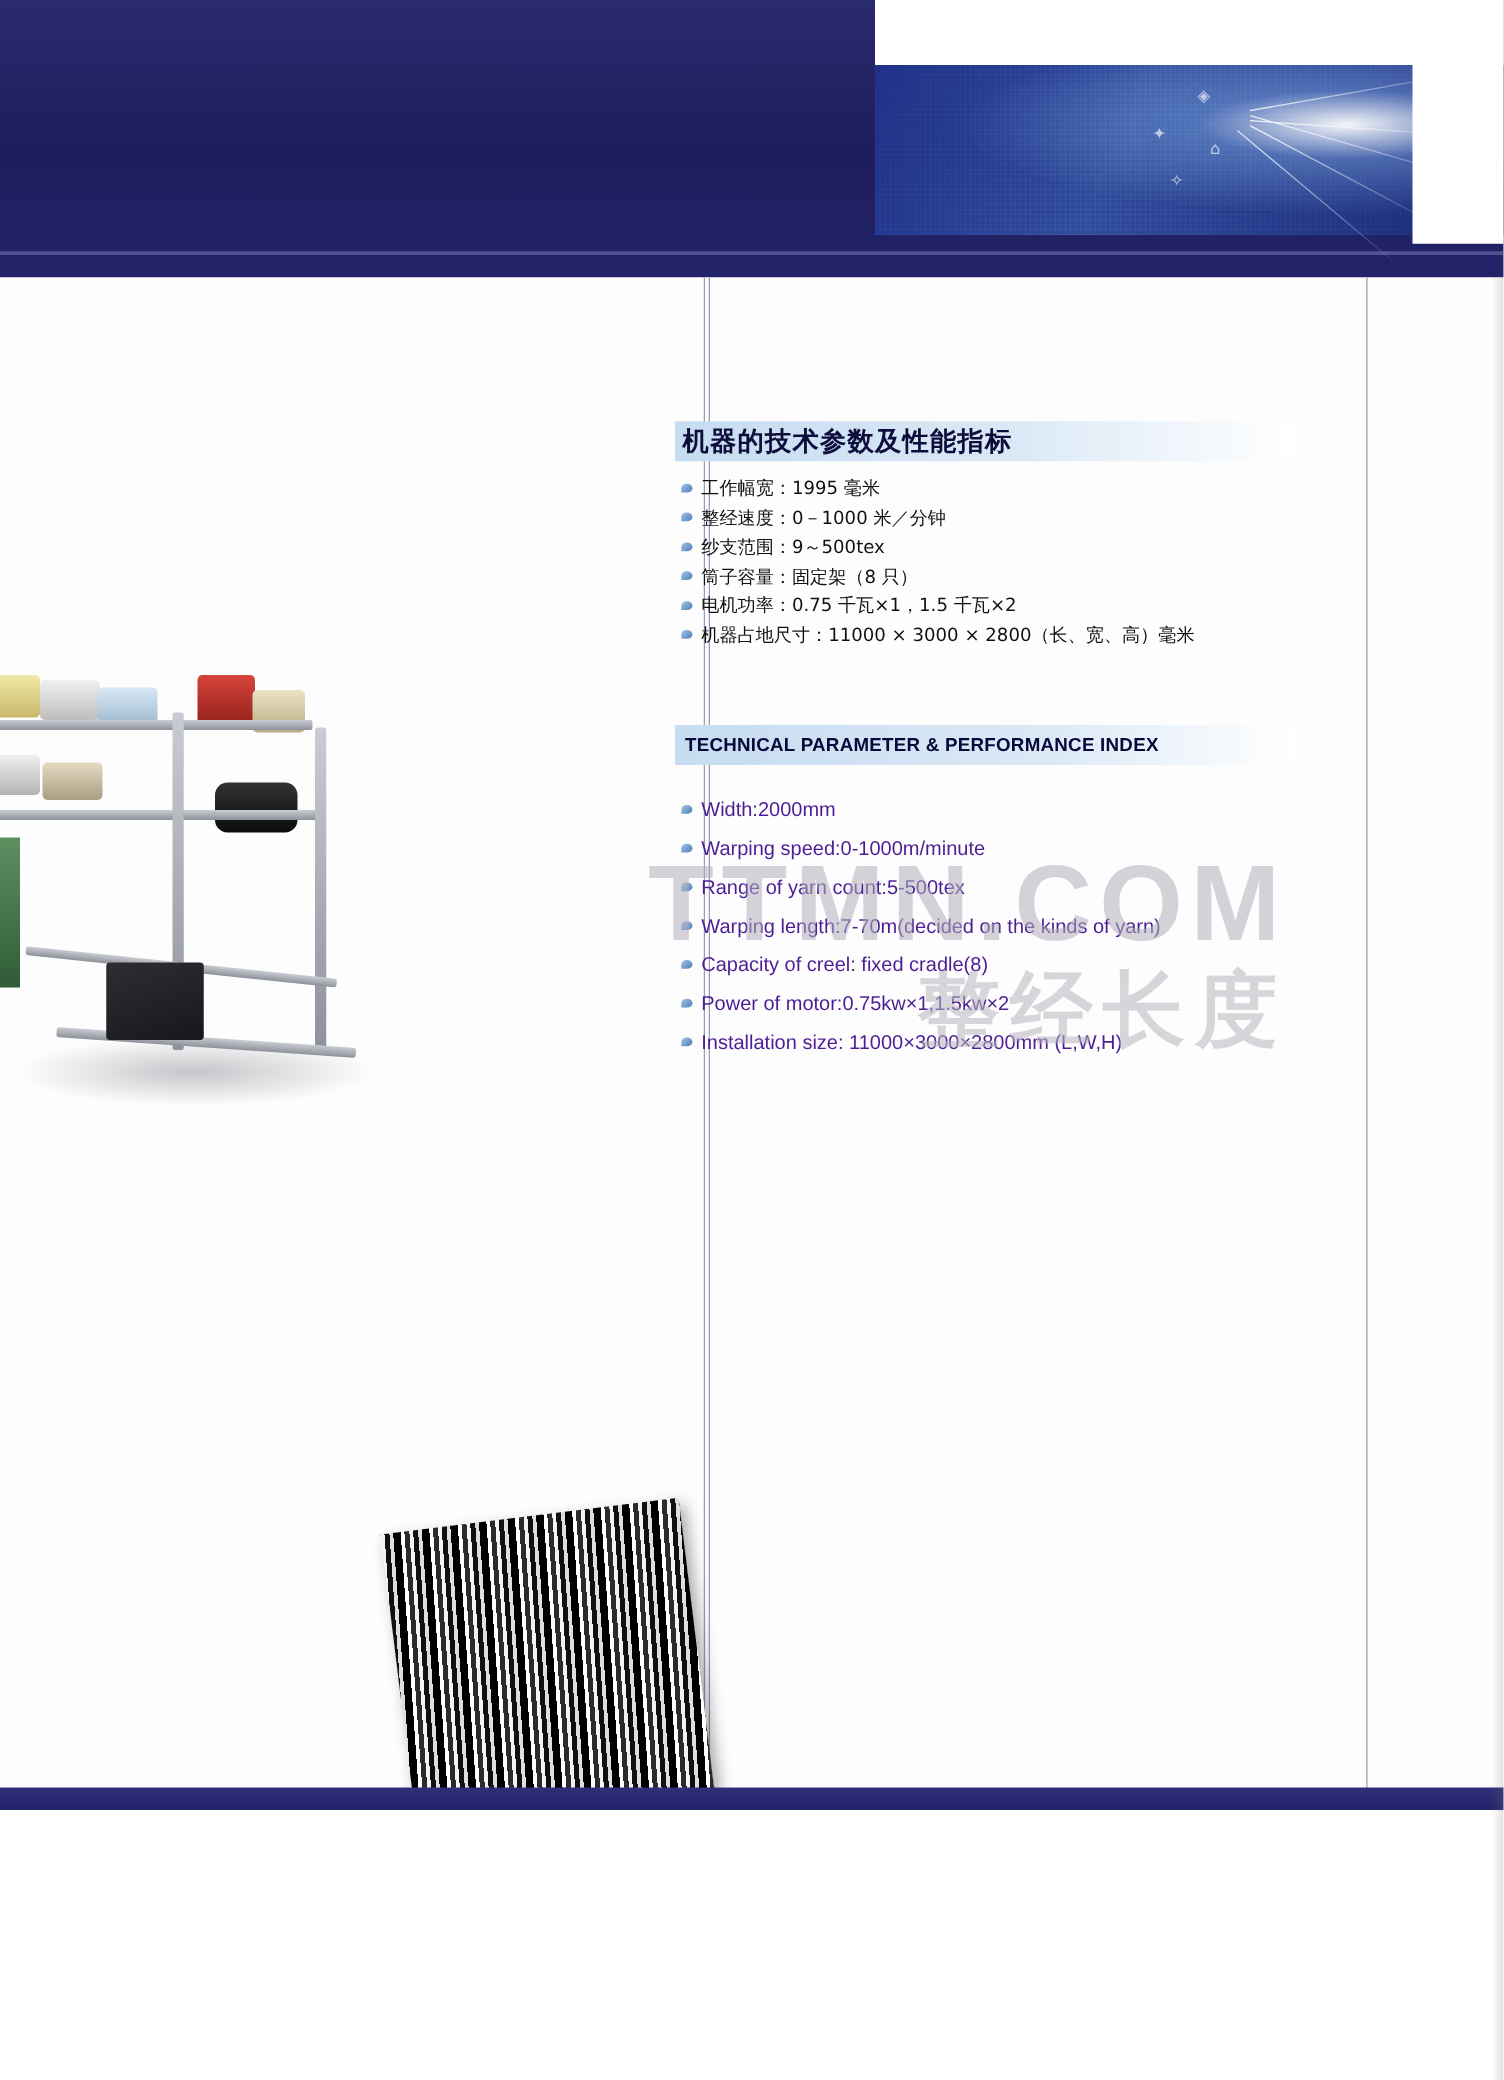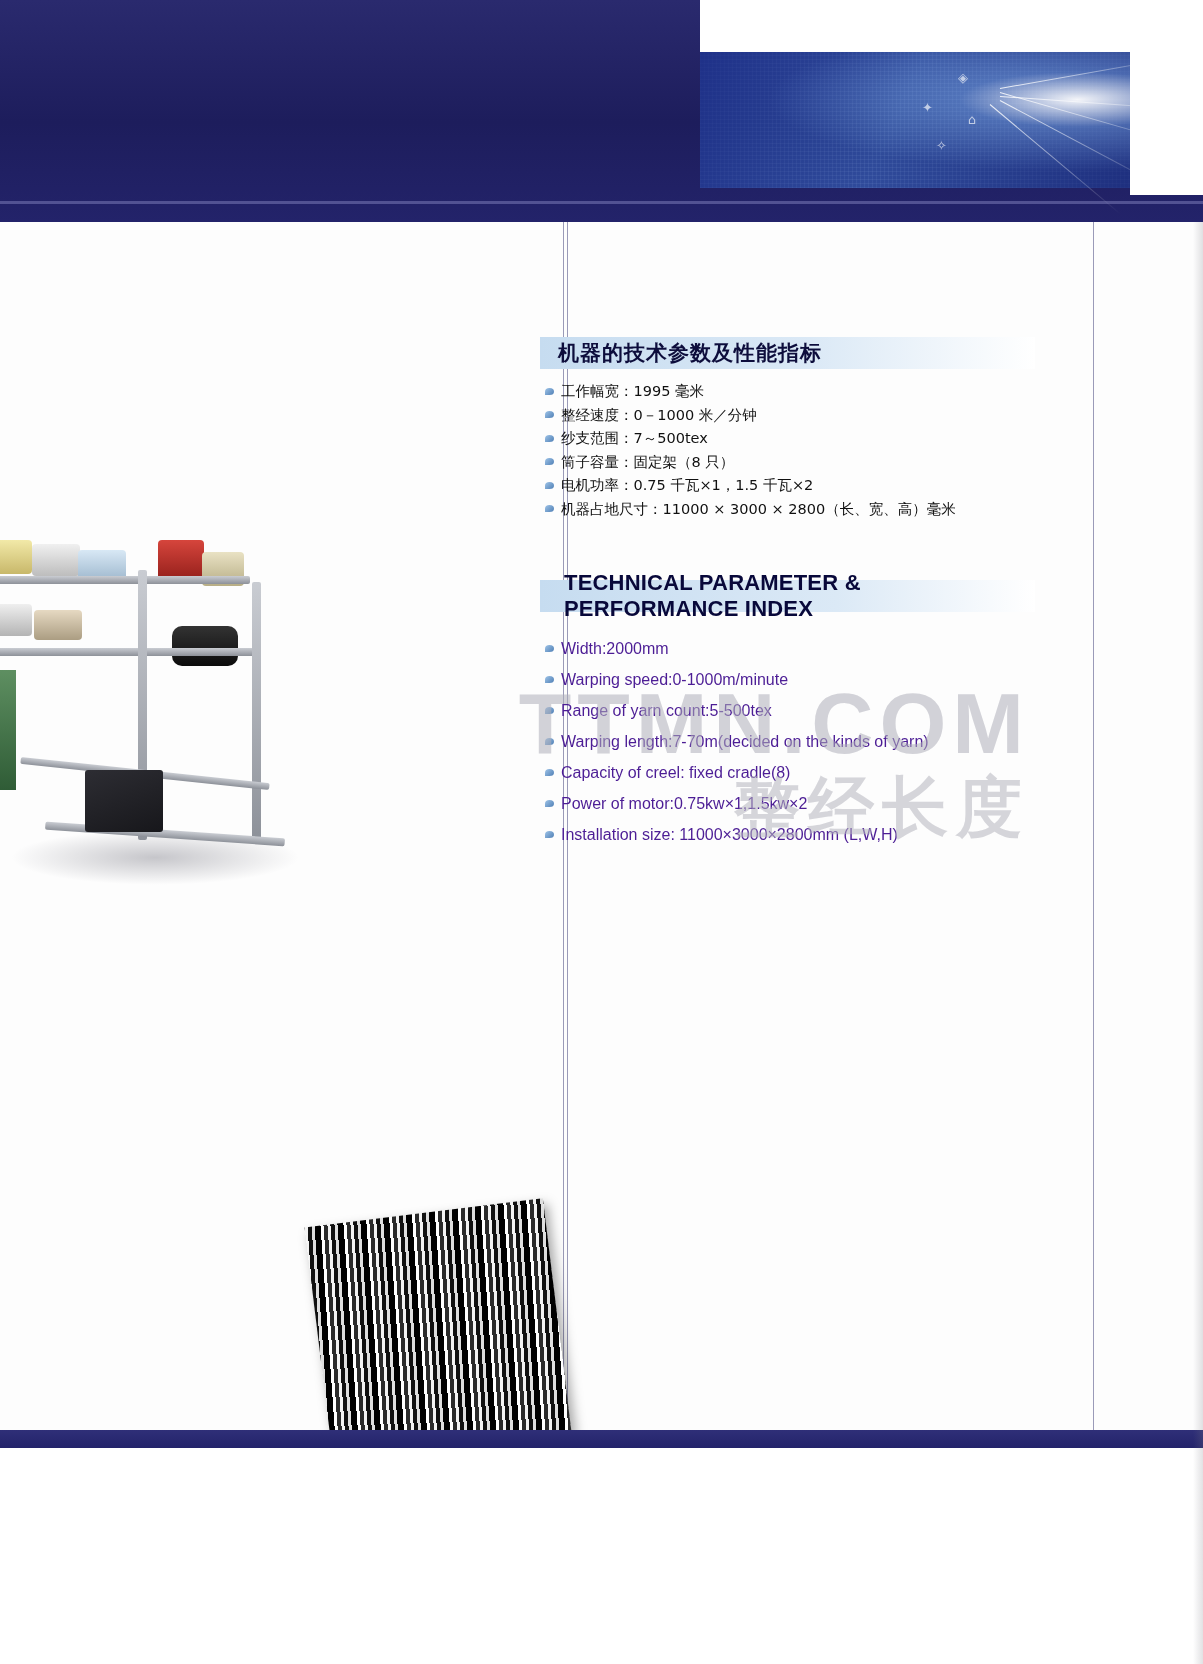--- a/index.html
+++ b/index.html
@@ -194,21 +194,21 @@
     background: linear-gradient(90deg, #c6dcf0 0%, #dbe9f6 55%, #ffffff 100%);
     display: flex;
     align-items: center;
   }
   .spec-cn-title span {
     font-family: "DejaVu Sans", sans-serif;
     font-weight: bold;
     font-size: 21px;
     color: #0d0d3c;
     letter-spacing: 1px;
-    padding-left: 18px;
+    padding-left: 6px;
   }
   .spec-cn-list {
     position: absolute;
     left: 545px;
     top: 380px;
     width: 500px;
   }
   .spec-cn-list li {
     list-style: none;
     font-family: "DejaVu Sans", sans-serif;
@@ -239,23 +239,23 @@
     left: 540px;
     top: 580px;
     width: 495px;
     height: 32px;
     background: linear-gradient(90deg, #c6dcf0 0%, #dbe9f6 60%, #ffffff 100%);
     display: flex;
     align-items: center;
   }
   .spec-en-title span {
     font-weight: bold;
-    font-size: 22px;
+    font-size: 15px;
     color: #08083a;
-    padding-left: 24px;
+    padding-left: 8px;
     letter-spacing: .2px;
   }
   .spec-en-list {
     position: absolute;
     left: 545px;
     top: 633px;
     width: 510px;
   }
   .spec-en-list ul { margin: 0; padding: 0; }
   .spec-en-list li {
@@ -366,21 +366,21 @@
     <div class="mp-motor"></div>
   </div>
 
   <div class="spec-cn-title">
     <span>机器的技术参数及性能指标</span>
   </div>
   <div class="spec-cn-list">
     <ul>
       <li><span class="bullet"></span><span>工作幅宽：1995 毫米</span></li>
       <li><span class="bullet"></span><span>整经速度：0－1000 米／分钟</span></li>
-      <li><span class="bullet"></span><span>纱支范围：7～500tex</span></li>
+      <li><span class="bullet"></span><span>纱支范围：9～500tex</span></li>
       <li><span class="bullet"></span><span>筒子容量：固定架（8 只）</span></li>
       <li><span class="bullet"></span><span>电机功率：0.75 千瓦×1，1.5 千瓦×2</span></li>
       <li><span class="bullet"></span><span>机器占地尺寸：11000 × 3000 × 2800（长、宽、高）毫米</span></li>
     </ul>
   </div>
 
   <div class="spec-en-title">
     <span>TECHNICAL PARAMETER &amp; PERFORMANCE INDEX</span>
   </div>
   <div class="spec-en-list">

